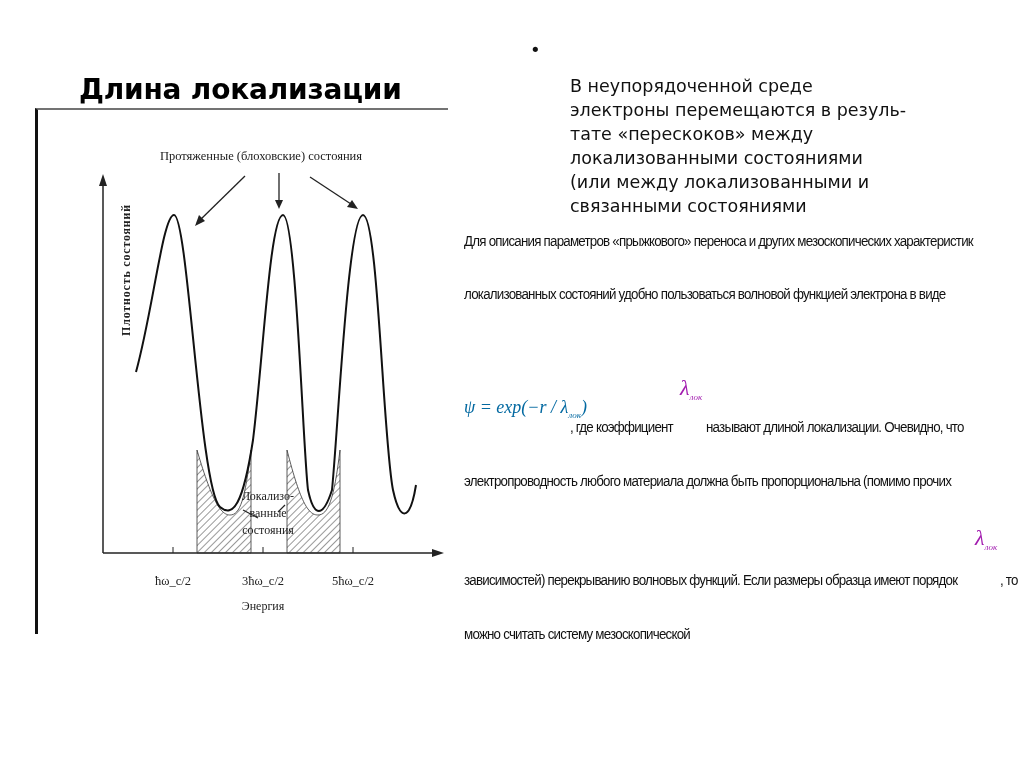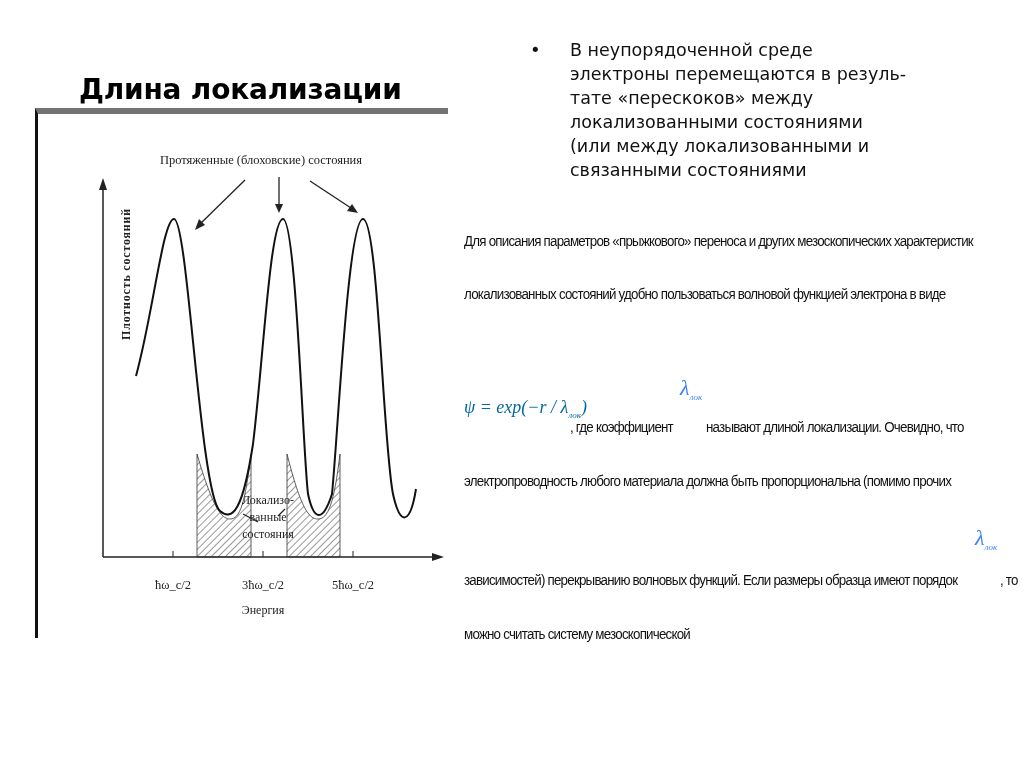--- a/index.html
+++ b/index.html
@@ -9,35 +9,35 @@
     }
     .slide-title {
       position: absolute; left: 79px; top: 73px;
       font-family: "DejaVu Sans", sans-serif; font-weight: bold; font-size: 28px; letter-spacing: -0.2px;
     }
     .bullet-block {
       position: absolute; left: 530px; top: 38px; width: 460px;
       font-family: "DejaVu Sans", sans-serif; font-size: 17.5px; line-height: 24px; color: #111;
     }
     .bullet-dot { position: absolute; left: 0; top: 0; font-size: 18px; }
-    .bullet-text { margin-left: 40px; white-space: pre-line; }
+    .bullet-text { margin-left: 40px; white-space: pre-line; margin-top: 36px; }
     .figure-frame {
       position: absolute; left: 35px; top: 108px; width: 410px; height: 524px;
-      border-left: 3px solid #111; border-top: 6px solid #737373;
+      border-left: 3px solid #111; border-top: 2px solid #737373;
     }
     .chart-svg { position: absolute; left: 0; top: 0; }
     .chart-label { font-family: "Liberation Serif", serif; fill: #222; }
     .para {
       position: absolute; left: 464px; font-family: "Liberation Sans", sans-serif; font-size: 15.5px;
       color: #111; letter-spacing: -0.9px; transform: scaleX(0.86); transform-origin: left center; white-space: nowrap;
     }
     .formula {
       position: absolute; font-family: "Liberation Serif", serif; font-style: italic; font-size: 18px; color: #0369a1;
     }
-    .lam { position: absolute; font-family: "Liberation Serif", serif; font-style: italic; font-size: 22px; color: #3b82f6; }
+    .lam { position: absolute; font-family: "Liberation Serif", serif; font-style: italic; font-size: 22px; color: #a21caf; }
     .lam sub { font-size: 9px; }
   </style>
 </head>
 <body>
 
 <div class="slide-title">Длина локализации</div>
 
 <div class="bullet-block">
   <span class="bullet-dot">•</span>
   <div class="bullet-text">В неупорядоченной среде

